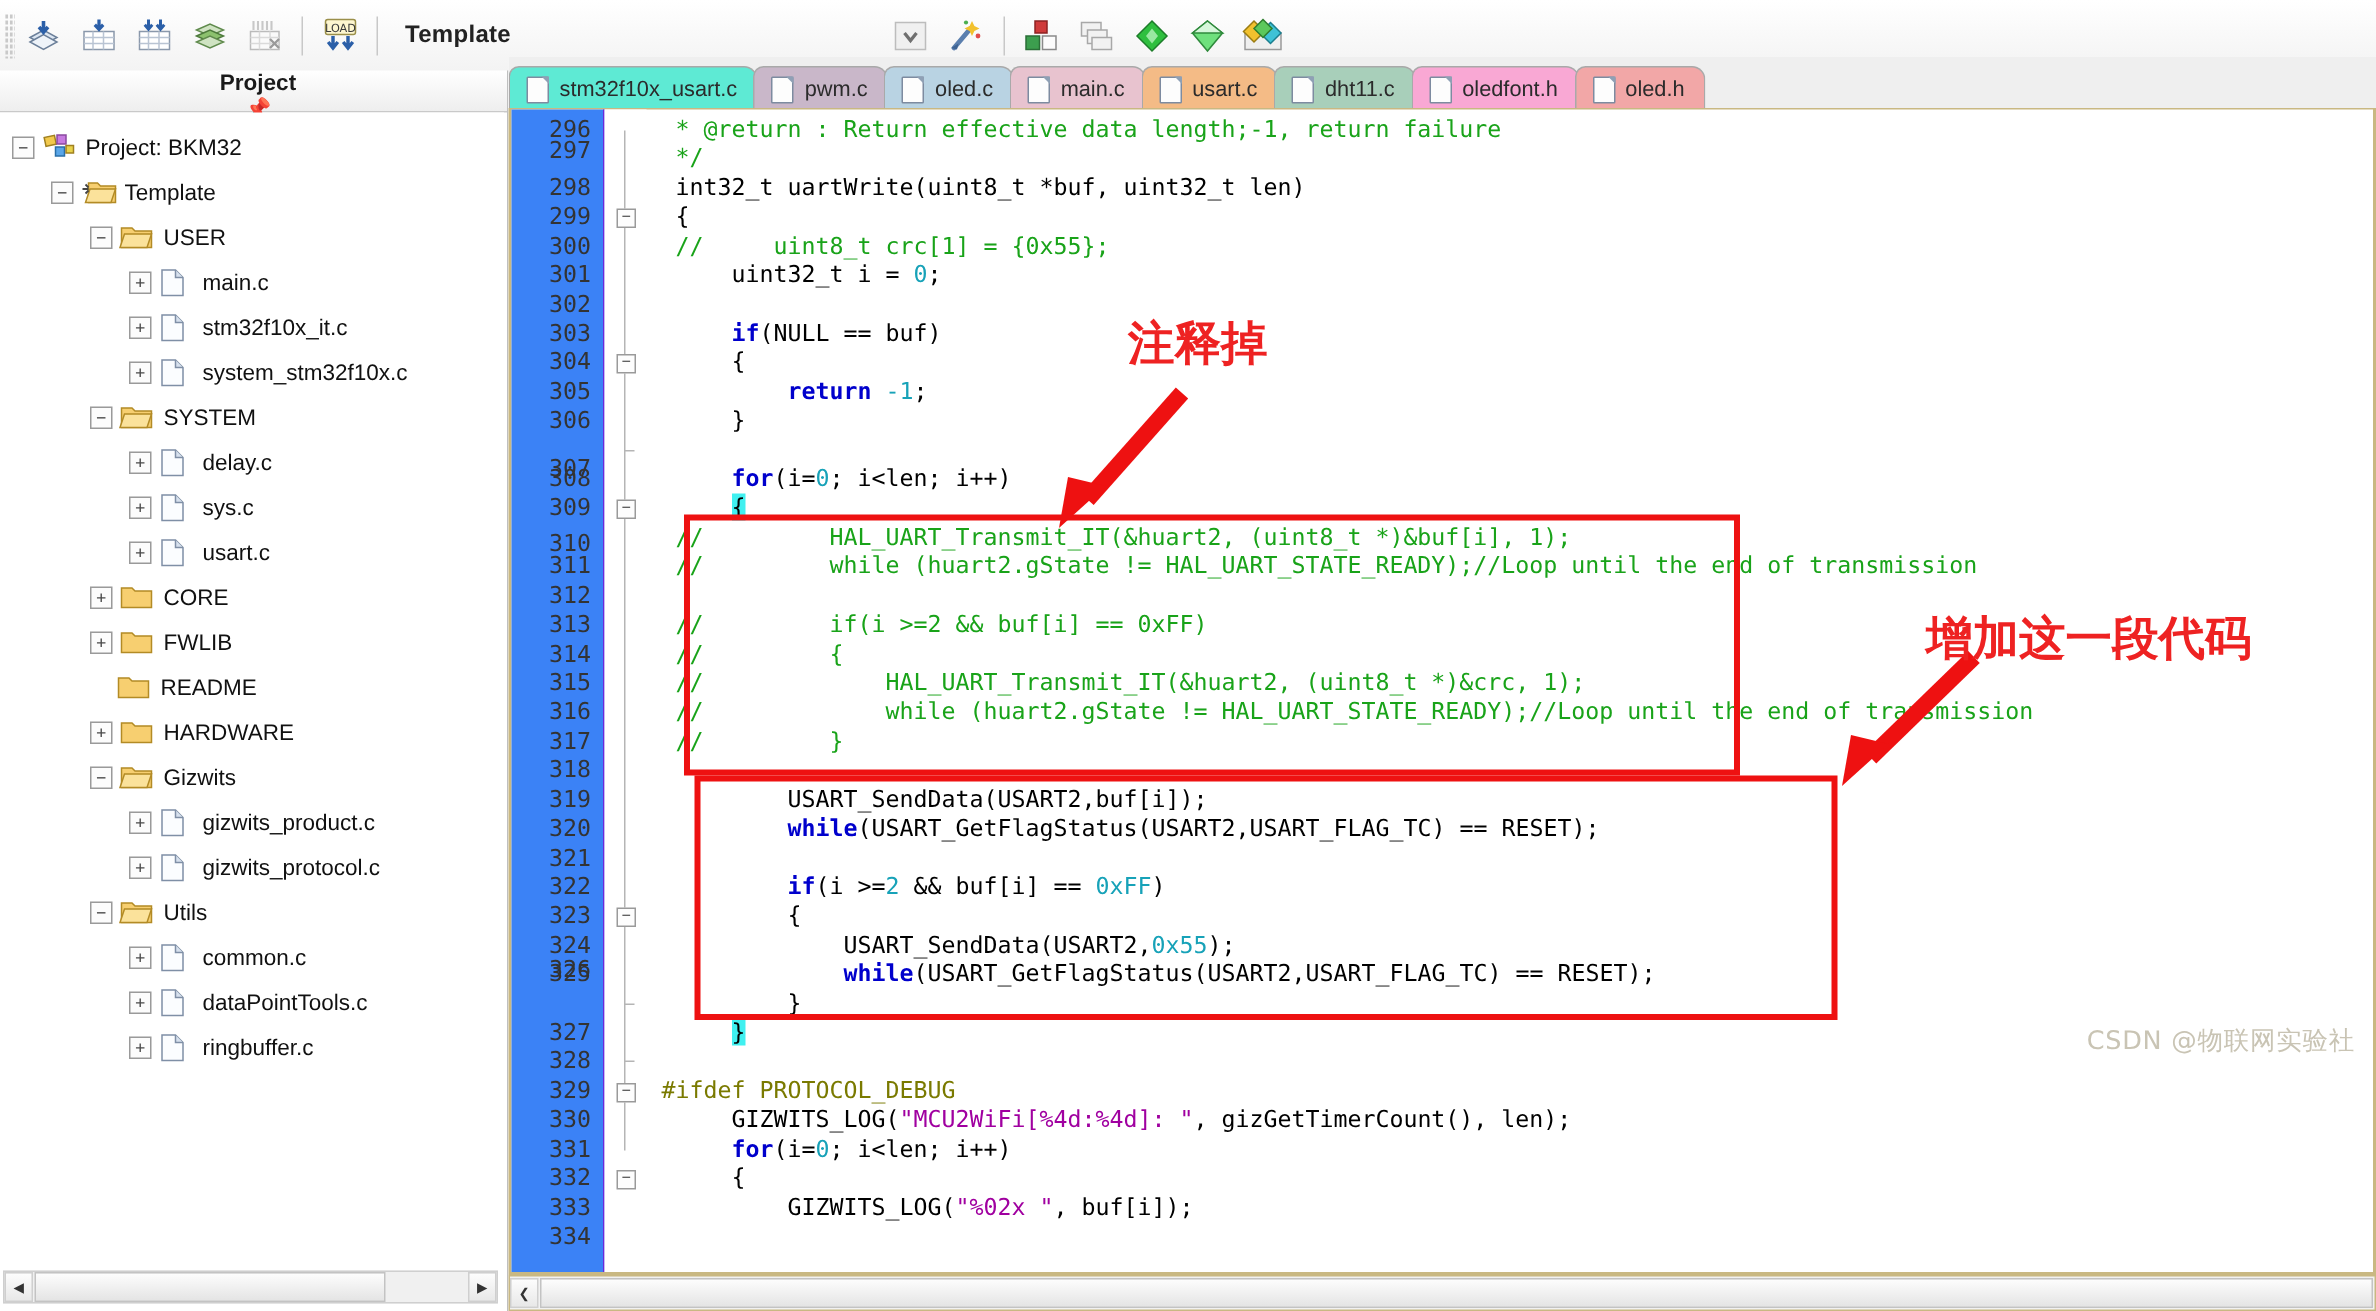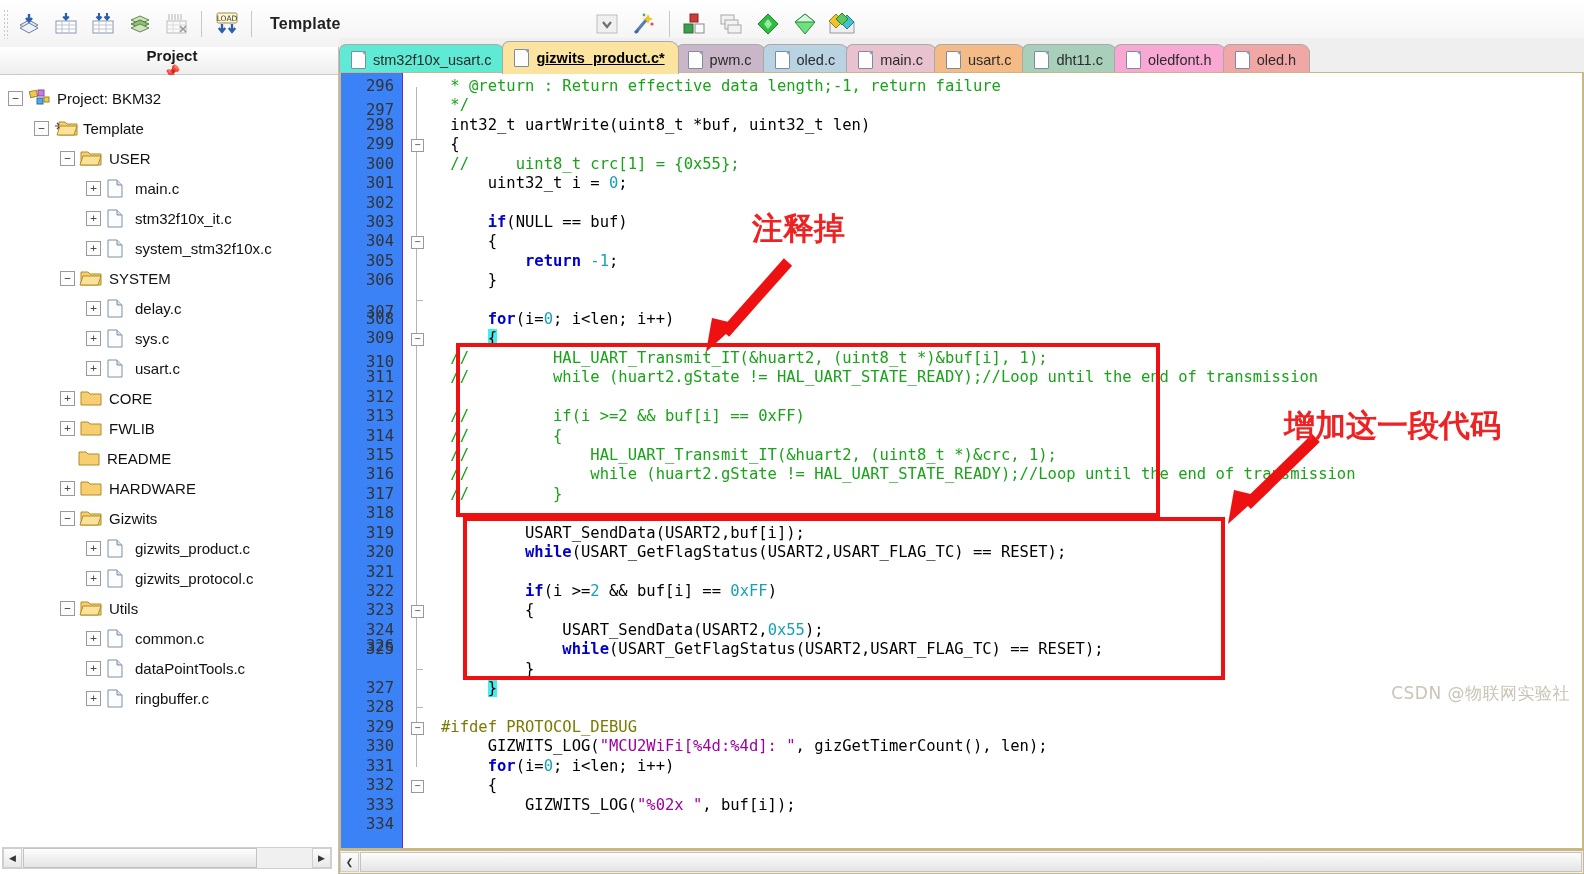--- a/index.html
+++ b/index.html
@@ -453,24 +453,20 @@
     </div>
 
   </div>
 
   <div class="editor">
     <div class="tabbar" id="tabbar">
         <div class="etab" style="background: #5eead4;">
           <span class="fileico"></span>
           <span class="lbl">stm32f10x_usart.c</span>
         </div>
-        <div class="etab active" style="background: rgb(251, 228, 160);">
-          <span class="fileico"></span>
-          <span class="lbl">gizwits_product.c*</span>
-        </div>
         <div class="etab" style="background: rgb(201, 183, 201);">
           <span class="fileico"></span>
           <span class="lbl">pwm.c</span>
         </div>
         <div class="etab" style="background: rgb(185, 211, 227);">
           <span class="fileico"></span>
           <span class="lbl">oled.c</span>
         </div>
         <div class="etab" style="background: rgb(232, 195, 207);">
           <span class="fileico"></span>
@@ -490,21 +486,21 @@
         </div>
         <div class="etab" style="background: rgb(242, 167, 167);">
           <span class="fileico"></span>
           <span class="lbl">oled.h</span>
         </div>
       </div>
 
     <div class="codewrap">
       <div class="gutter" id="gutter">
           <div class="ln" style="top: 4px;">296</div>
-          <div class="ln" style="top: 28px; margin-left: 44px;">297</div>
+          <div class="ln" style="top: 18px; margin-left: 44px;">297</div>
           <div class="ln" style="top: 42.84px;">298</div>
           <div class="ln" style="top: 62.26px;">299</div>
           <div class="ln" style="top: 81.68px;">300</div>
           <div class="ln" style="top: 101.1px;">301</div>
           <div class="ln" style="top: 120.52px;">302</div>
           <div class="ln" style="top: 139.94px;">303</div>
           <div class="ln" style="top: 159.36px;">304</div>
           <div class="ln" style="top: 178.78px;">305</div>
           <div class="ln" style="top: 198.2px;">306</div>
           <div class="ln" style="top: 230px;">307</div>

